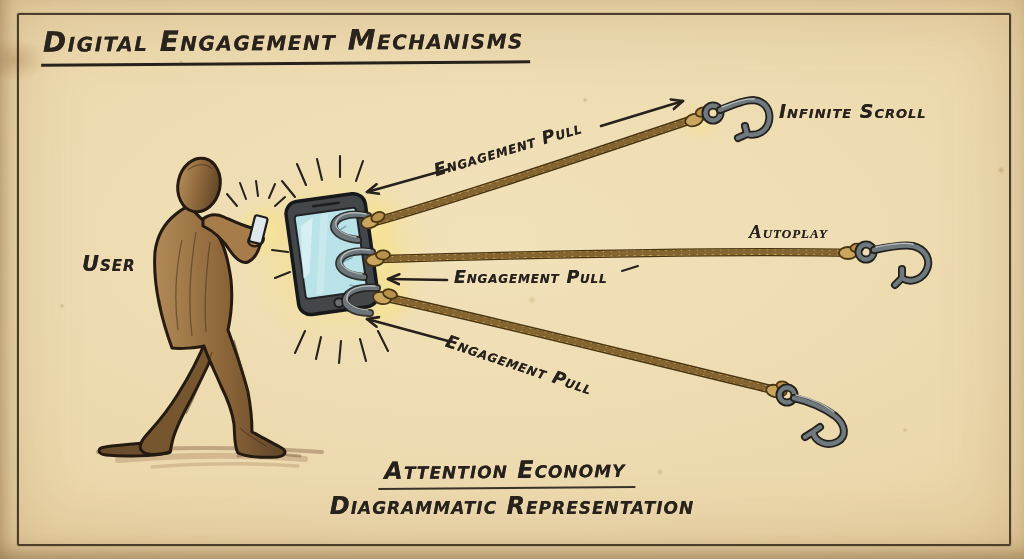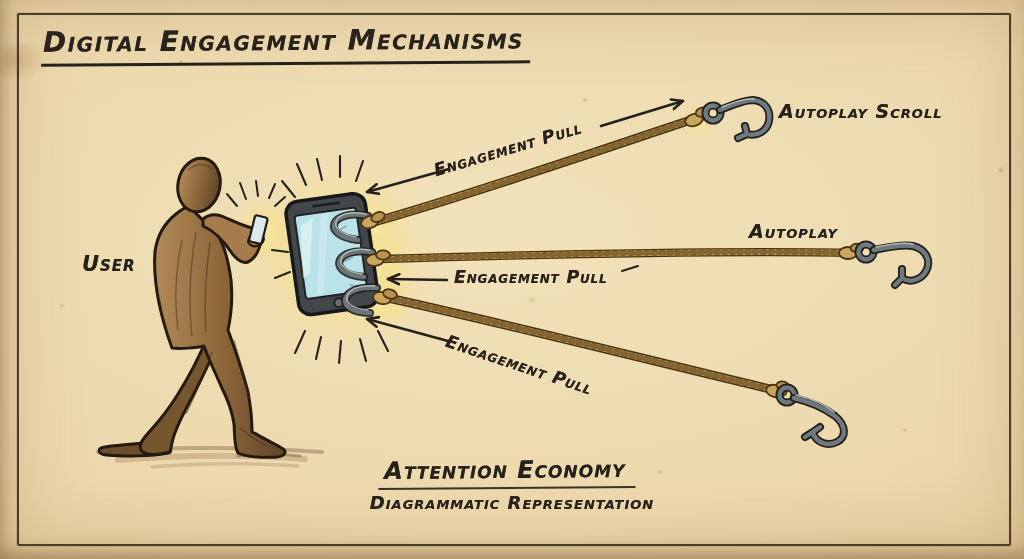--- a/index.html
+++ b/index.html
@@ -25,29 +25,29 @@
   svg{position:absolute;left:0;top:0;}
   .lbl{
     position:absolute; color:#26211d; font-style:italic; font-variant-caps:small-caps;
     white-space:nowrap; letter-spacing:1px; line-height:1; font-weight:600;
     text-shadow:0 0 .4px rgba(38,33,29,.7);
   }
   .title{left:41px; top:27px; font-size:28px; letter-spacing:1.5px;
     border-bottom:3px solid #26211d; padding:0 6px 7px 2px; transform:rotate(-.4deg);}
   .user{left:82px; top:254px; font-size:21px;}
   .mech-0{left:779px; top:102px; font-size:19px;}
-  .mech-1{left:749px; top:222px; font-size:19px;}
+  .mech-1{left:749px; top:222px; font-size:19px;font-family:Liberation Serif, serif;}
   .mech-2{left:731px; top:350px; font-size:19px;}
   .pull{font-size:17.5px; letter-spacing:.8px;}
   .pull-top{left:437px; top:162px; transform:rotate(-16.5deg); transform-origin:0 100%;}
   .pull-mid{left:454px; top:269px;}
   .pull-bot{left:449px; top:333px; transform:rotate(18.5deg); transform-origin:0 0;}
   .cap-head{left:50%; top:458px; transform:translateX(-52%) rotate(-.5deg); font-size:24px;
     border-bottom:2.5px solid rgba(38,33,29,.9); padding:0 10px 5px 6px;}
-  .cap-sub{left:50%; top:494px; transform:translateX(-50%); font-size:18px; font-weight:600;}
+  .cap-sub{left:50%; top:494px; transform:translateX(-50%); font-size:24px; font-weight:600;}
 </style>
 </head>
 <body>
 
 <div id="stage">
 
   <svg width="1024" height="559" viewBox="0 0 1024 559">
     <defs>
       <linearGradient id="skin" x1="0" y1="0" x2="1" y2="0">
         <stop offset="0" stop-color="#b28a58"></stop>
@@ -221,21 +221,21 @@
     <g stroke="#26211d" stroke-width="2.6" stroke-linecap="round" fill="none">
       <path d="M449,169 L367,192" marker-end="url(#ah)"></path>
       <path d="M601,126 L683,101" marker-end="url(#ah)"></path>
       <path d="M447,280 L388,279" marker-end="url(#ah)"></path>
       <path d="M448,341 L367,319" marker-end="url(#ah)"></path>
     </g>
   </svg>
 
   <div class="lbl title">Digital Engagement Mechanisms</div>
   <div class="lbl user">User</div>
-  <div class="lbl mech-0">Autoplay Scroll</div>
+  <div class="lbl mech-0">Infinite Scroll</div>
   <div class="lbl mech-1">Autoplay</div>
   <div class="lbl pull pull-top">Engagement Pull</div>
   <div class="lbl pull pull-mid">Engagement Pull</div>
   <div class="lbl pull pull-bot">Engagement Pull</div>
   <div class="lbl cap-head">Attention Economy</div>
   <div class="lbl cap-sub">Diagrammatic Representation</div>
 
   <div id="frame"></div>
   <div id="edge-vignette"></div>
 </div>

